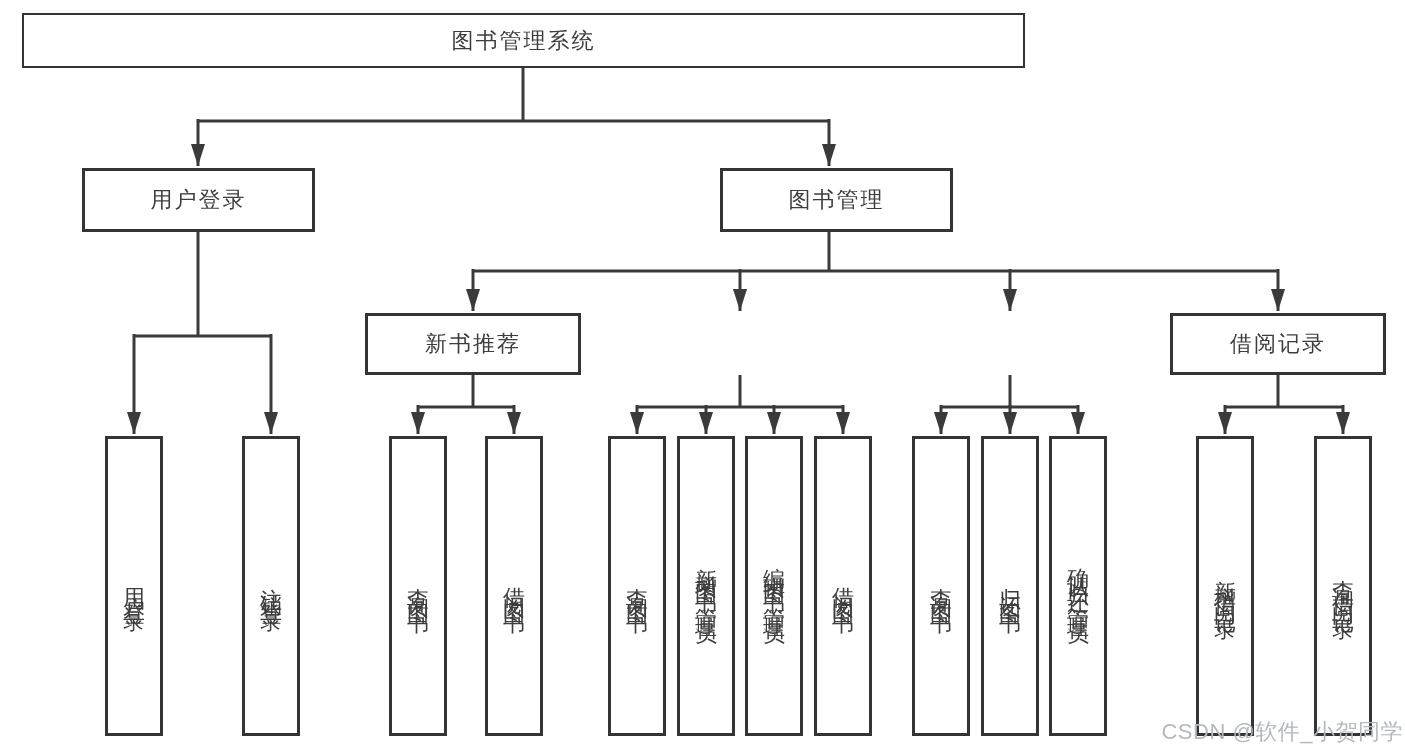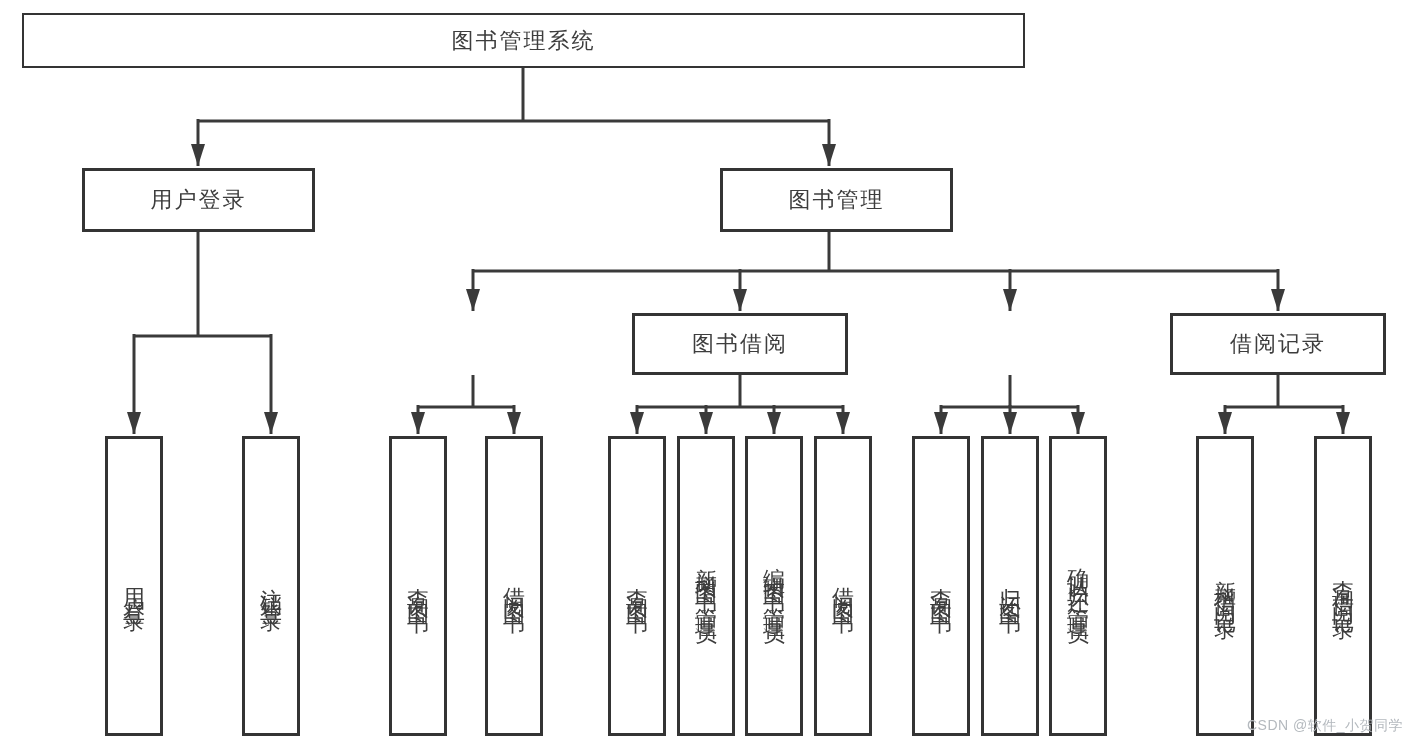--- a/index.html
+++ b/index.html
@@ -41,21 +41,21 @@
   }
   .vlabel{
     font-size:22px;
     letter-spacing:8px;
     line-height:1;
     color:var(--text,#3d3d3d);
   }
   .watermark{
     position:absolute;
     right:2px;top:717px;
-    font-size:14px;
+    font-size:22px;
     letter-spacing:0.5px;
     color:var(--watermark,#b4b9be);
     z-index:5;
     white-space:nowrap;
   }
 </style>
 </head>
 <body>
 
 <div class="stage">
@@ -112,22 +112,22 @@
     <span class="hlabel">图书管理系统</span>
   </div>
 
   <div class="node" style="left:82px;top:168px;width:233px;height:64px">
     <span class="hlabel">用户登录</span>
   </div>
   <div class="node" style="left:720px;top:168px;width:233px;height:64px">
     <span class="hlabel">图书管理</span>
   </div>
 
-  <div class="node" style="left:632px;top:313px;width:216px;height:62px">
-    <span class="hlabel">图书借阅</span>
+  <div class="node" style="left:365px;top:313px;width:216px;height:62px">
+    <span class="hlabel">新书推荐</span>
   </div>
   <div class="node" style="left:1170px;top:313px;width:216px;height:62px">
     <span class="hlabel">借阅记录</span>
   </div>
 
   <div class="node leaf" style="left:105px;top:436px;width:58px;height:300px">
     <span class="vlabel">用户登录</span>
   </div>
   <div class="node leaf" style="left:242px;top:436px;width:58px;height:300px">
     <span class="vlabel">注销登录</span>

